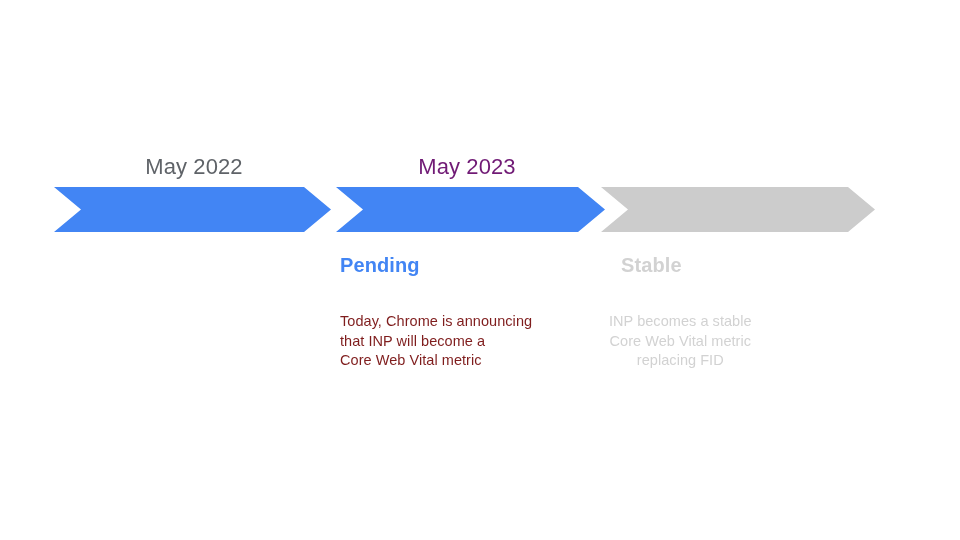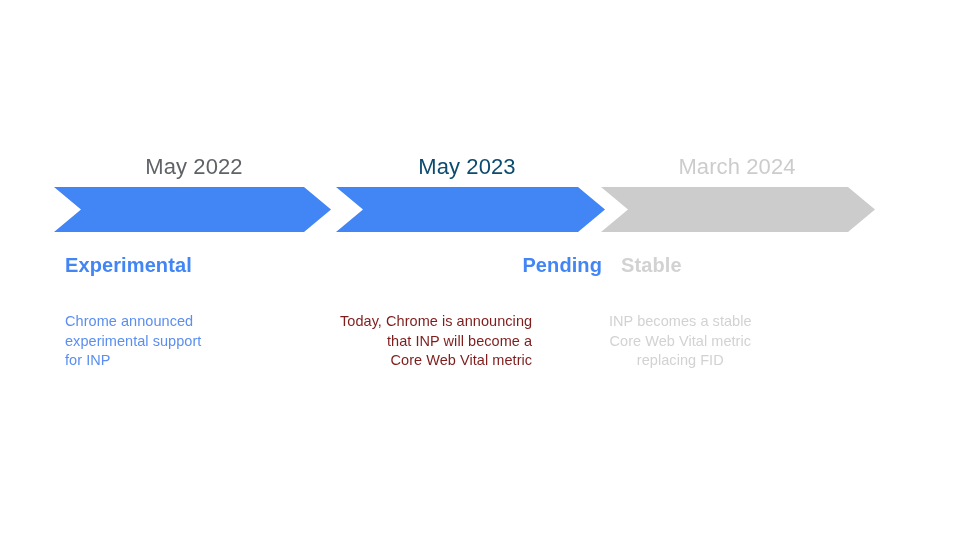--- a/index.html
+++ b/index.html
@@ -35,21 +35,21 @@
     position: absolute;
     top: 0;
     font-size: 22px;
     line-height: 30px;
     font-weight: 400;
     letter-spacing: 0.1px;
     white-space: nowrap;
     text-align: center;
   }
   .date-0 { left: 41px;  width: 280px; color: #5f6368; }
-  .date-1 { left: 314px; width: 280px; color: #0c4a6e; }
+  .date-1 { left: 314px; width: 280px; color: #701a75; }
   .date-2 { left: 585px; width: 278px; color: #cccccc; }
 
   
   .arrows {
     position: absolute;
     left: 0;
     top: 187px;
     width: 960px;
     height: 46px;
   }
@@ -63,21 +63,21 @@
   .arrow-1 { left: 323px; width: 269px; background: #4285f4; }
   .arrow-2 { left: 588px; width: 274px; background: #cccccc; }
 
   
   .col {
     position: absolute;
     top: 252px;
     width: 262px;
   }
   .col-0 { left: 52px; }
-  .col-1 { left: 327px; text-align: right; }
+  .col-1 { left: 327px; }
   .col-2 { left: 596px; }
 
   .status {
     font-size: 20px;
     font-weight: bold;
     line-height: 26px;
     letter-spacing: 0.1px;
     margin: 0;
     white-space: nowrap;
   }
@@ -98,35 +98,28 @@
   .desc-2 { color: #d2d2d2; text-align: center; }
 </style>
 </head>
 <body>
 
 <div class="timeline">
 
   <div class="dates">
     <div class="date-label date-0">May 2022</div>
     <div class="date-label date-1">May 2023</div>
-    <div class="date-label date-2">March 2024</div>
   </div>
 
   <div class="arrows">
     <div class="arrow arrow-0"></div>
     <div class="arrow arrow-1"></div>
     <div class="arrow arrow-2"></div>
   </div>
 
-  <div class="col col-0">
-    <p class="status status-0">Experimental</p>
-    <p class="desc desc-0">Chrome announced
-experimental support
-for INP</p>
-  </div>
 
   <div class="col col-1">
     <p class="status status-1">Pending</p>
     <p class="desc desc-1">Today, Chrome is announcing
 that INP will become a
 Core Web Vital metric</p>
   </div>
 
   <div class="col col-2">
     <p class="status status-2">Stable</p>

